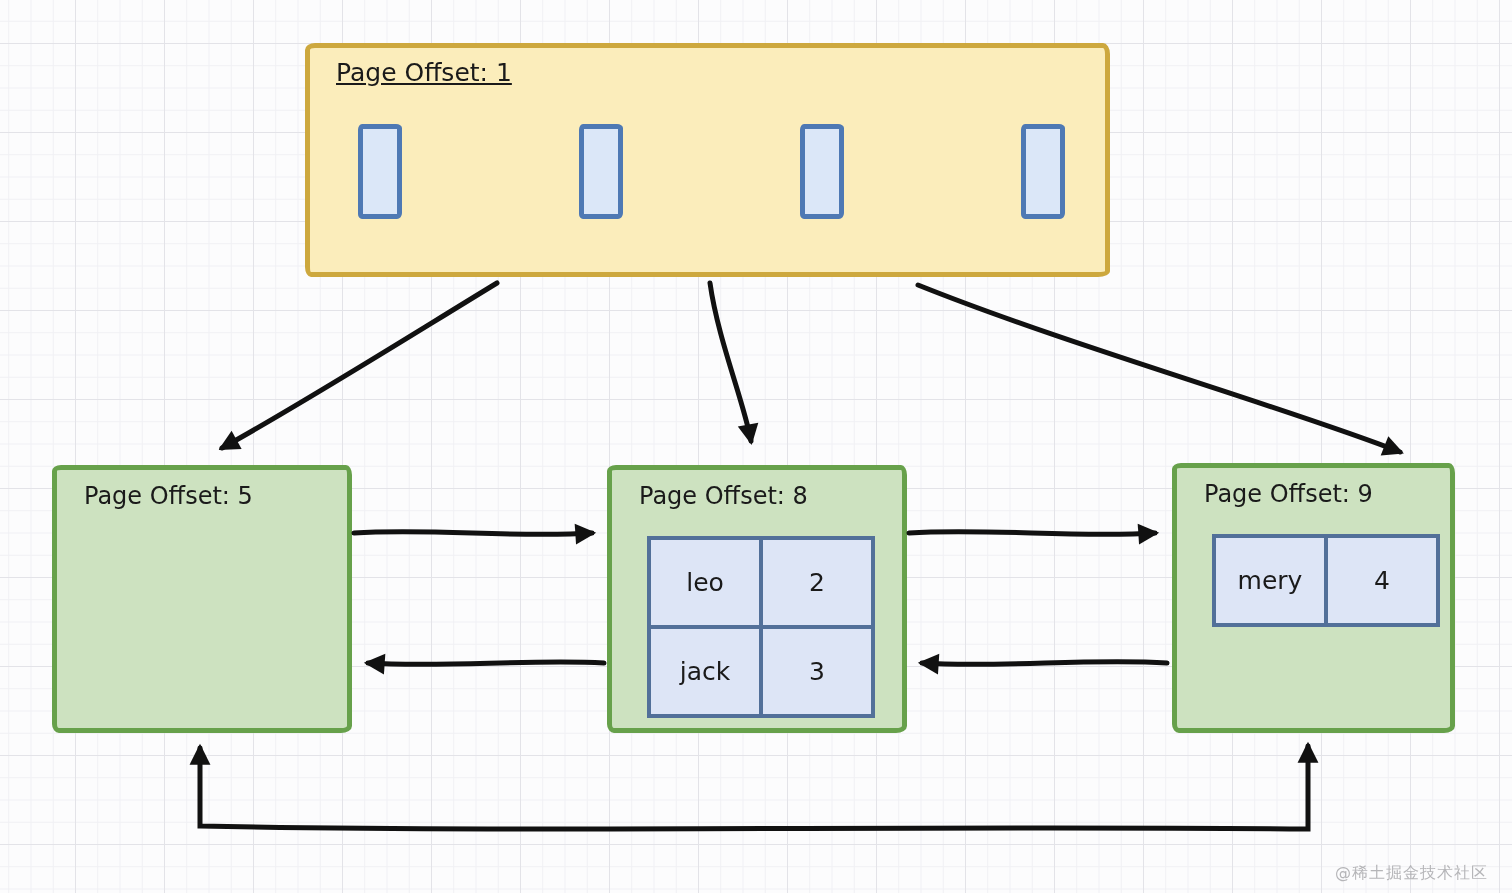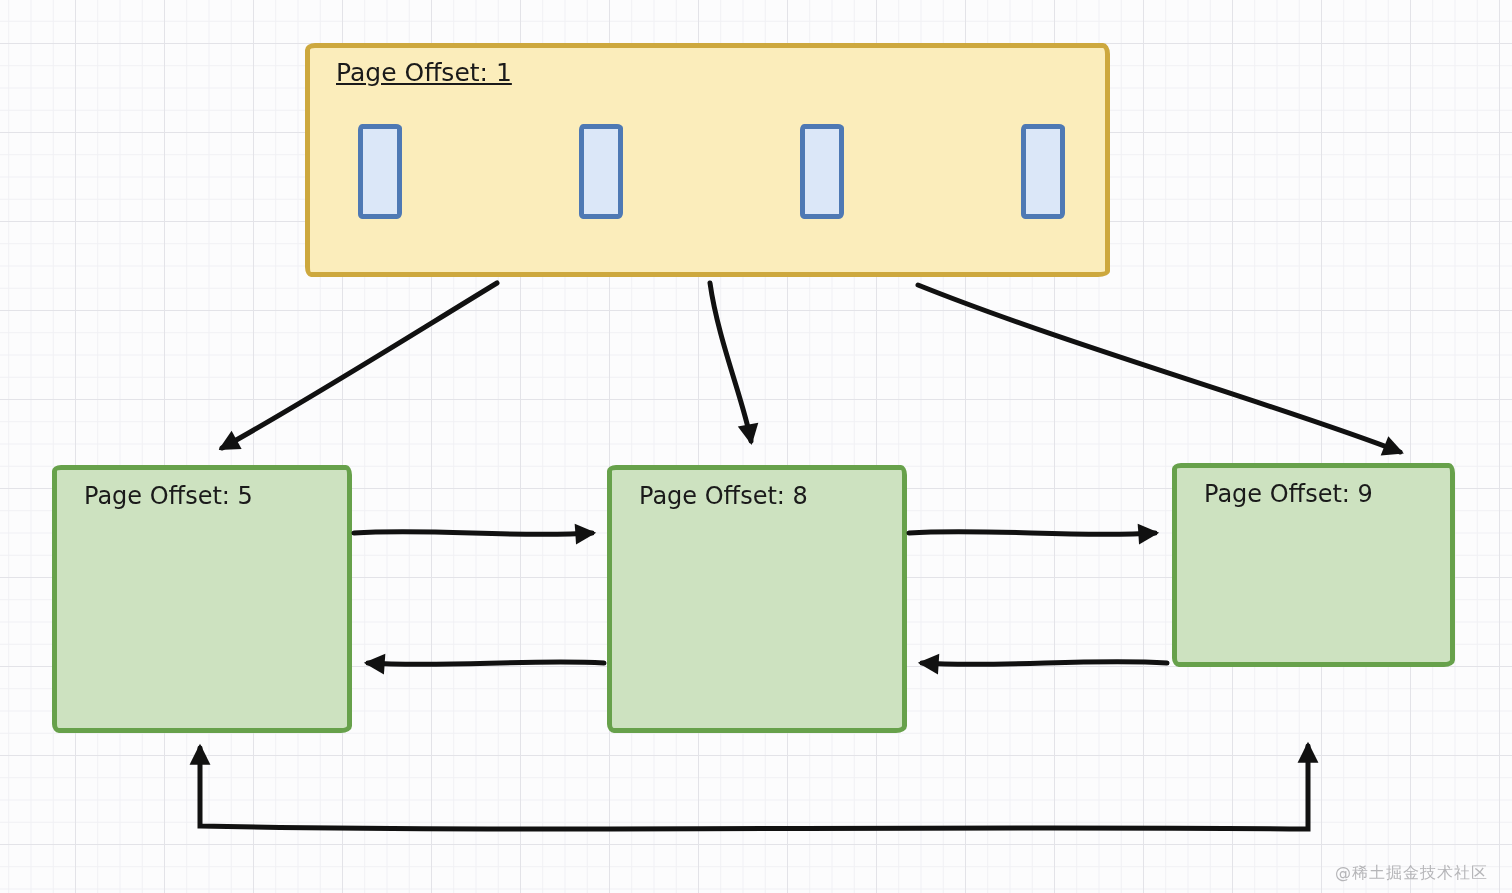--- a/index.html
+++ b/index.html
@@ -41,21 +41,21 @@
     margin:0 -2px;z-index:-1;position:relative;
   }
   
   .leaf-box{
     top:465px;height:268px;
     background:#cde2c0;border:5px solid #67a14b;
     border-radius:9px 6px 11px 7px / 6px 10px 7px 9px;
   }
   .leaf-5{left:52px;width:300px;}
   .leaf-8{left:607px;width:300px;padding-left:12px;}
-  .leaf-9{left:1172px;top:463px;width:283px;height:204px;}
+  .leaf-9{left:1172px;top:463px;width:283px;height:270px;}
   .leaf-title{position:absolute;left:27px;top:12px;font-size:24px;white-space:pre;}
   .leaf-table{position:absolute;left:35px;top:66px;border-collapse:collapse;}
   .leaf-table td{
     box-sizing:border-box;
     border:4.5px solid #527099;background:#dde5f6;
     width:112px;height:89px;min-width:112px;
     text-align:center;vertical-align:middle;
     font-size:25px;padding:0;
   }
   .arrows{position:absolute;left:0;top:0;width:1512px;height:893px;pointer-events:none;}
@@ -90,24 +90,44 @@
       <div class="ptr-cell"></div>
     </div>
   </div>
 
   <div class="box leaf-box leaf-5">
     <div class="leaf-title">Page Offset: 5</div>
   </div>
 
   <div class="box leaf-box leaf-8">
     <div class="leaf-title">Page Offset: 8</div>
+    <table class="leaf-table">
+      <tbody>
+          <tr>
+        <td>leo</td>
+        <td>2</td>
+      </tr>
+      <tr>
+        <td>jack</td>
+        <td>3</td>
+      </tr>
+    </tbody>
+      </table>
   </div>
 
   <div class="box leaf-box leaf-9">
     <div class="leaf-title">Page Offset: 9</div>
+    <table class="leaf-table">
+      <tbody>
+          <tr>
+        <td>mery</td>
+        <td>4</td>
+      </tr>
+    </tbody>
+      </table>
   </div>
 
   <svg class="arrows" viewBox="0 0 1512 893" xmlns="http://www.w3.org/2000/svg">
     <defs>
       <marker id="ah" viewBox="0 0 12 12" refX="9" refY="6" markerWidth="5" markerHeight="5" orient="auto-start-reverse">
         <path d="M1,1 L11,6 L1,11 Z" fill="#111111"></path>
       </marker>
     </defs>
     <g stroke="#111111" stroke-width="5" fill="none" stroke-linecap="round">
       <path d="M497,283 C410,336 302,404 222,448" marker-end="url(#ah)"></path>

